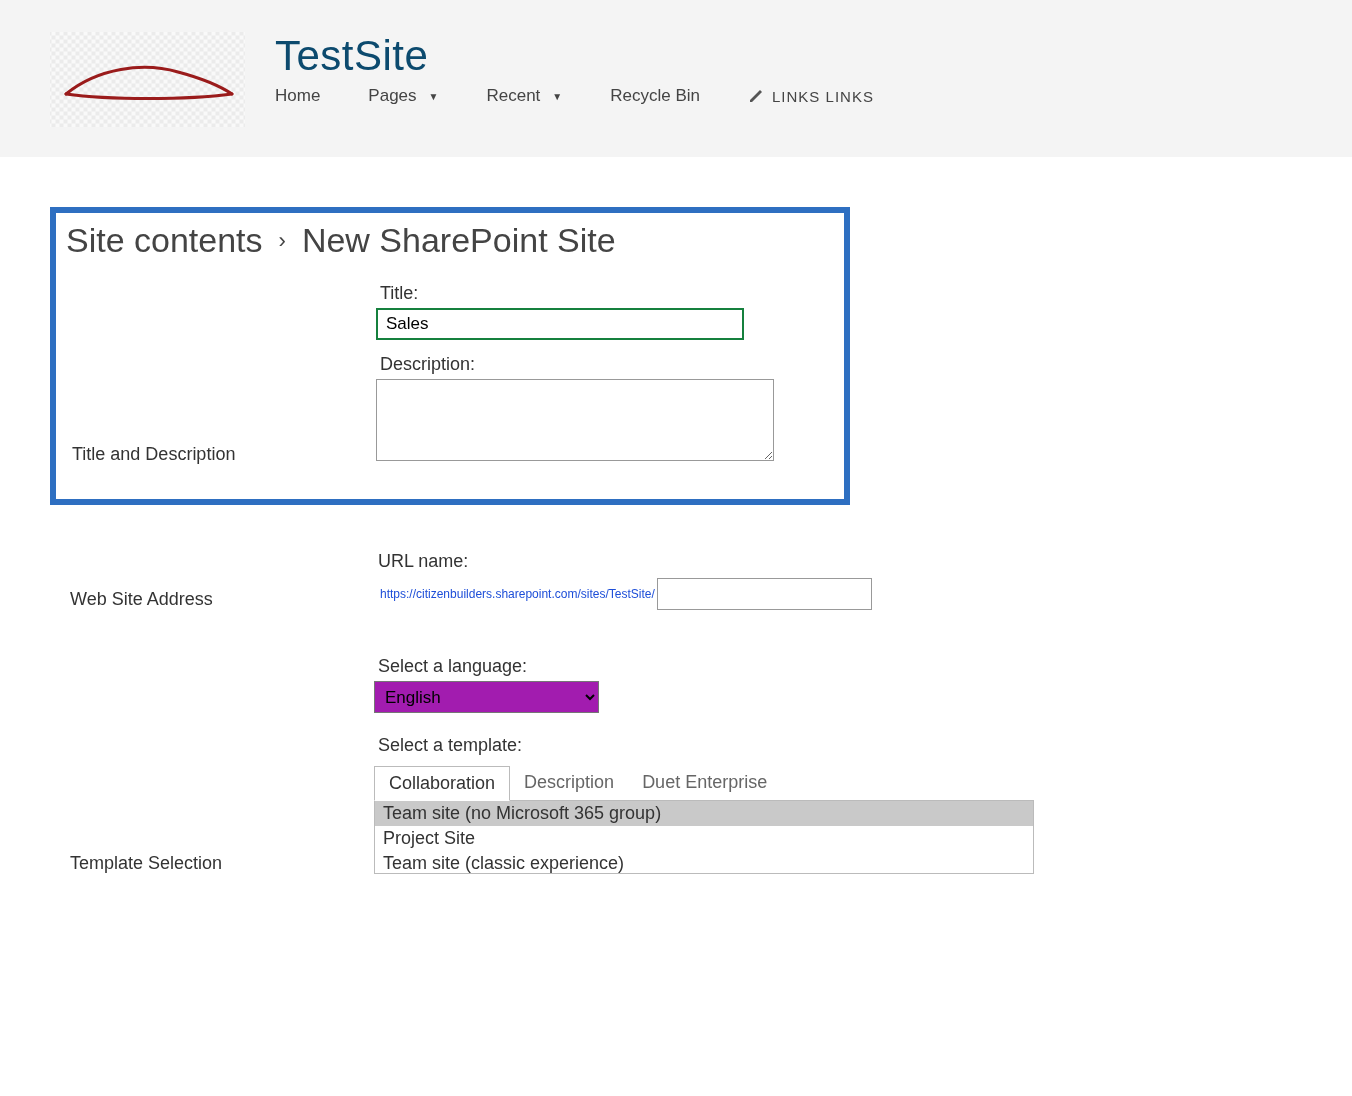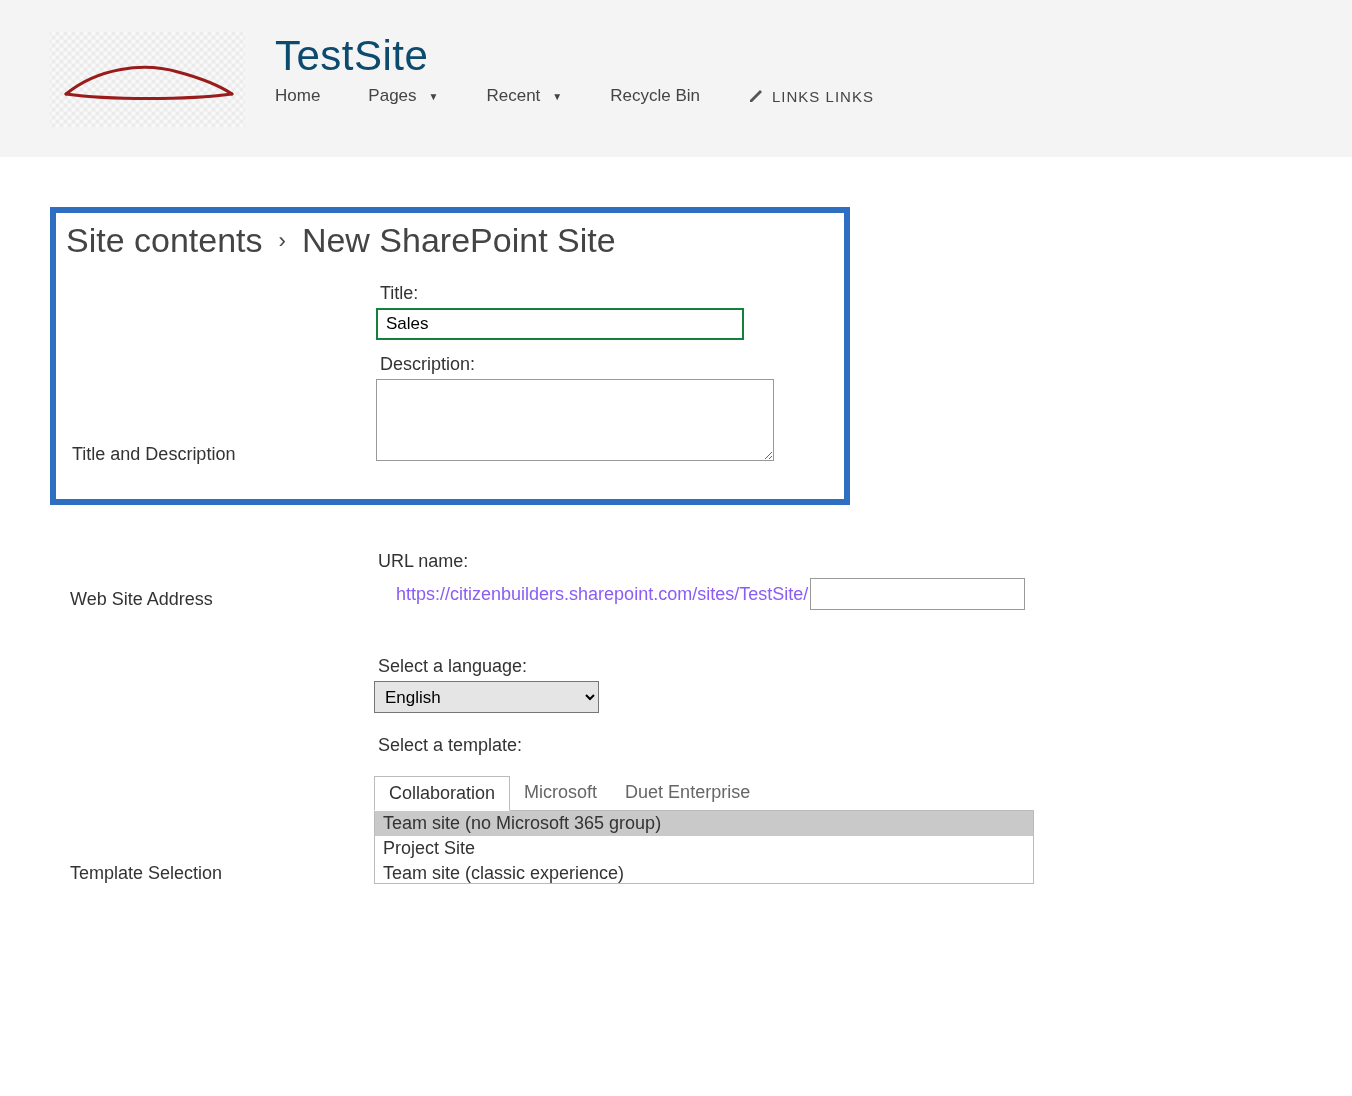--- a/index.html
+++ b/index.html
@@ -131,49 +131,48 @@
   .after-box { padding-left: 14px; }
   .after-box .section-label { padding-top: 0; }
 
   .url-row {
     display: flex;
     align-items: center;
     gap: 0;
     margin-top: 6px;
   }
   .url-prefix {
-    font-size: 18px;
-    color: #8b5cf6;
+    font-size: 12px;
+    color: #1d4ed8;
     padding-left: 6px;
-    margin-left: 16px;
   }
   .url-input {
     width: 215px;
     height: 32px;
     border: 1px solid #999;
     font-size: 16px;
     padding: 2px 6px;
     margin-left: 2px;
     font-family: inherit;
   }
 
   .lang-select {
     width: 225px;
     height: 32px;
     border: 1px solid #767676;
     font-size: 17px;
     padding: 1px 6px;
-    background: #e5e5e5;
+    background: #a21caf;
     font-family: inherit;
   }
 
   .template-tabs {
     display: flex;
     border-bottom: none;
-    margin-top: 20px;
+    margin-top: 10px;
   }
   .tab {
     padding: 6px 14px;
     font-size: 18px;
     color: #666;
     cursor: pointer;
   }
   .tab.active {
     border: 1px solid #bbb;
     border-bottom: 1px solid #fff;
@@ -277,21 +276,21 @@
       <div class="section-body">
         <div class="field-label">Select a language:</div>
         <select class="lang-select">
           <option>English</option>
         </select>
 
         <div class="field-label" style="margin-top:22px">Select a template:</div>
 
         <div class="template-tabs">
           <div class="tab active">Collaboration</div>
-          <div class="tab">Microsoft</div>
+          <div class="tab">Description</div>
           <div class="tab">Duet Enterprise</div>
         </div>
         <div class="template-list-wrap">
           <div class="opt selected">Team site (no Microsoft 365 group)</div>
           <div class="opt">Project Site</div>
           <div class="opt">Team site (classic experience)</div>
         </div>
       </div>
     </div>
 

